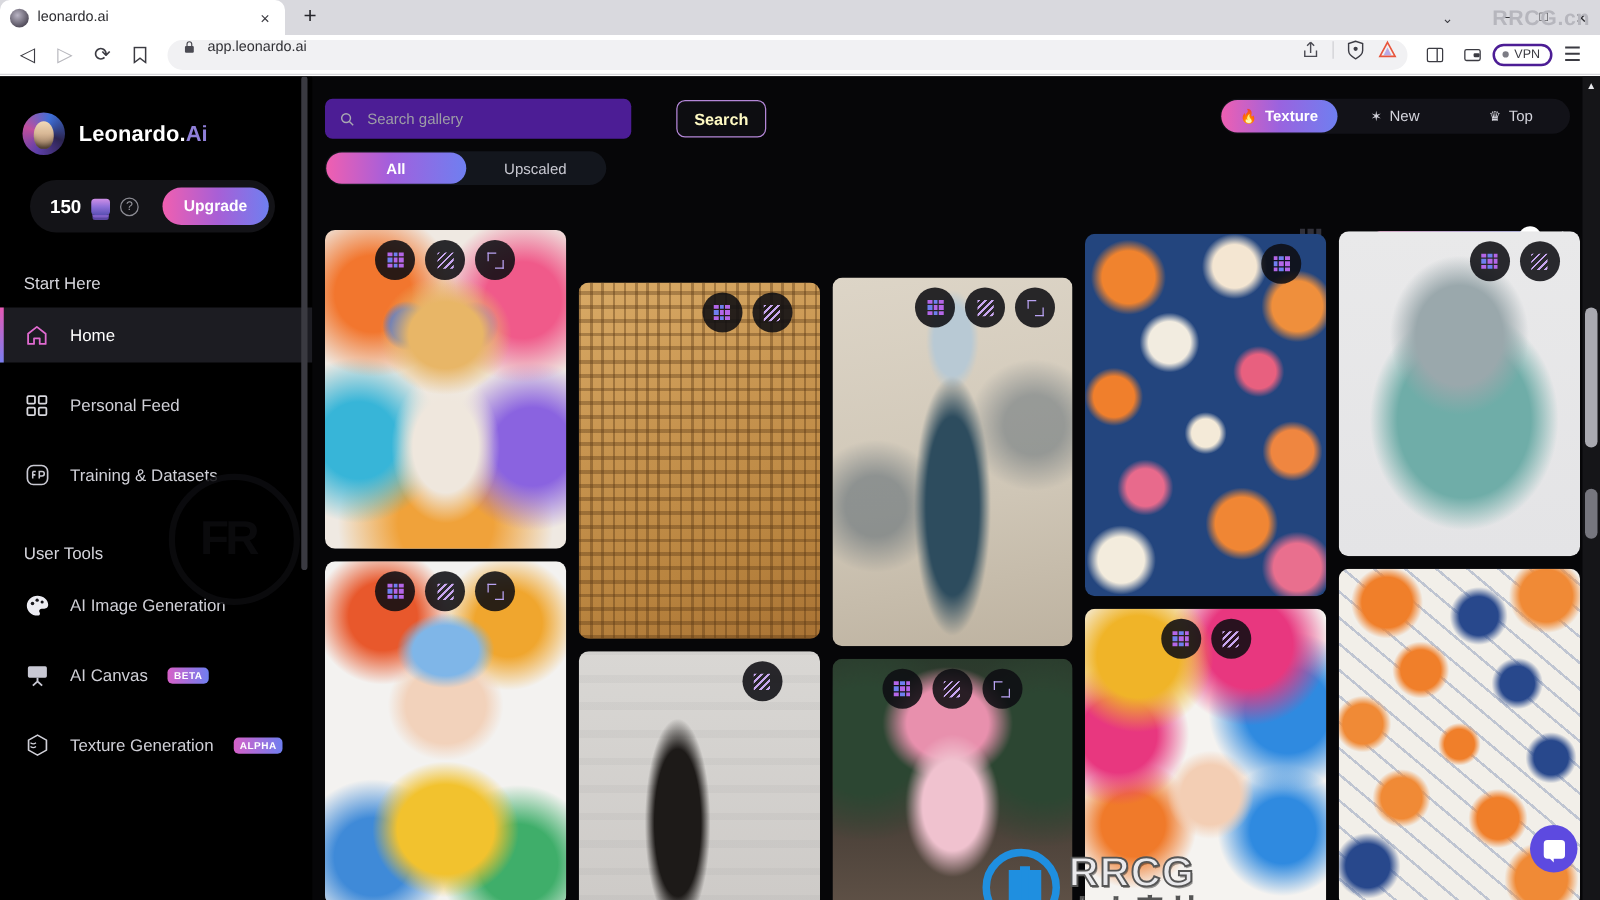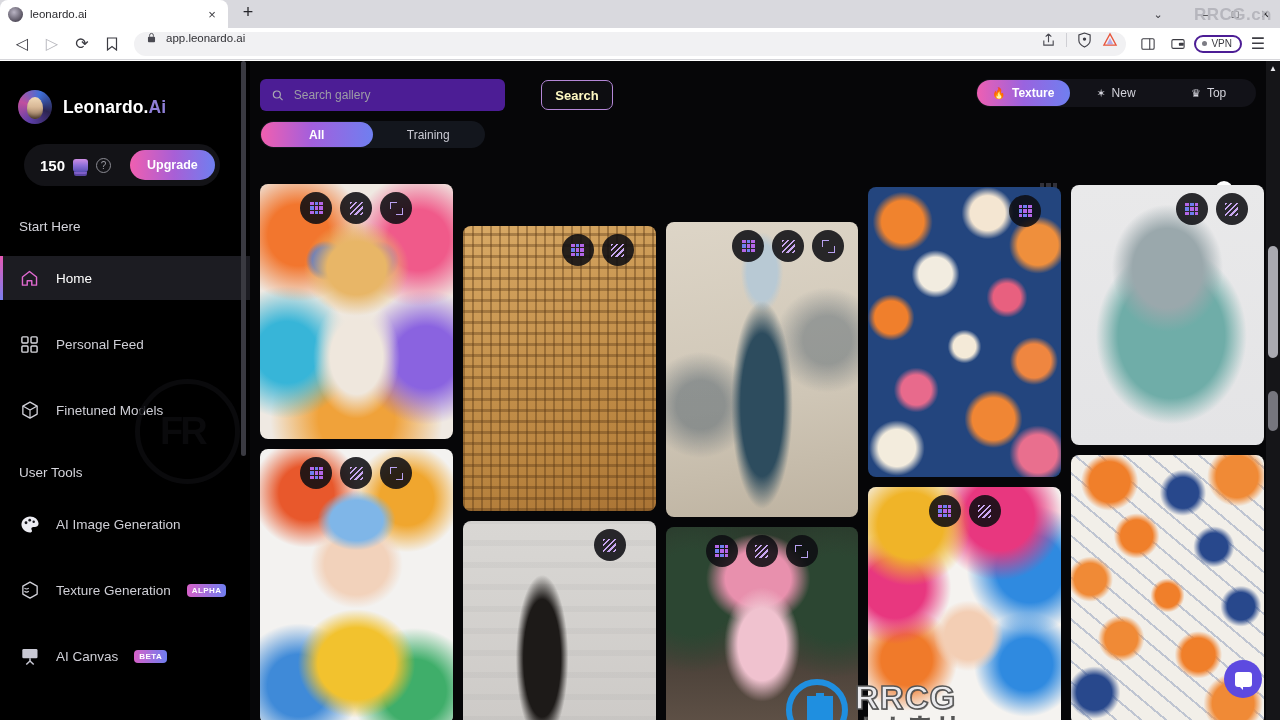--- a/index.html
+++ b/index.html
@@ -126,21 +126,21 @@
     font-size: 12.5px; font-weight: 700; color: #ffffff;
     background: linear-gradient(90deg, #f05fb0 0%, #a85fd6 52%, #6f7ff0 100%);
   }
 
   .sec-title {
     font-size: 13.5px; color: #d5d5dc; font-weight: 400;
     padding: 0 0 0 19px; margin-top: 33px;
   }
   .nav-item {
     height: 44px; display: flex; align-items: center; gap: 16px;
-    padding-left: 19px; color: #cfcfd6; font-size: 13.5px; margin-top: 22px;
+    padding-left: 19px; color: #cfcfd6; font-size: 13.5px; margin-top: 12px;
     position: relative;
   }
   .nav-item.active { background: #1c1c22; color: #ffffff; }
   .nav-item.active::before {
     content: ""; position: absolute; left: 0; top: 0; width: 3px; height: 100%;
     background: linear-gradient(180deg,#e659b4,#7a7ef0);
   }
   .nav-icon {
     width: 21px; height: 21px; flex: 0 0 auto; display: flex;
     align-items: center; justify-content: center;
@@ -547,65 +547,65 @@
           <svg width="19" height="19" viewBox="0 0 20 20">
             <rect x="2" y="2" width="6.4" height="6.4" rx="1" fill="none" stroke="#d8d8de" stroke-width="1.5"></rect>
             <rect x="11.6" y="2" width="6.4" height="6.4" rx="1" fill="none" stroke="#d8d8de" stroke-width="1.5"></rect>
             <rect x="2" y="11.6" width="6.4" height="6.4" rx="1" fill="none" stroke="#d8d8de" stroke-width="1.5"></rect>
             <rect x="11.6" y="11.6" width="6.4" height="6.4" rx="1" fill="none" stroke="#d8d8de" stroke-width="1.5"></rect>
           </svg>
         </span>
         <span class="nav-label">Personal Feed</span>
       </div>
 
-
       <div class="nav-item">
         <span class="nav-icon">
           <svg width="20" height="20" viewBox="0 0 21 21">
-            <path d="M10.5 2.2 18 6.4v8.4l-7.5 4.2L3 14.8V6.4l7.5-4.2z" fill="none" stroke="#d0d0d8" stroke-width="1.4" stroke-linejoin="round"></path>
-            <path d="M3 6.4 10.5 10.6 18 6.4M10.5 10.6V19" fill="none" stroke="#d0d0d8" stroke-width="1.2"></path>
+            <rect x="2" y="2.5" width="17" height="16" rx="5" fill="none" stroke="#c9c9d2" stroke-width="1.4"></rect>
+            <path d="M6.5 7.5v6M6.5 7.5h2.6M6.5 10.4h2.2M12 13.5v-6h2.3a1.9 1.9 0 1 1 0 3.8H12" fill="none" stroke="#c9c9d2" stroke-width="1.3"></path>
           </svg>
         </span>
-        <span class="nav-label">Finetuned Models</span>
-      </div>
+        <span class="nav-label">Training &amp; Datasets</span>
+      </div>
+
 
       <div class="sec-title">User Tools</div>
 
       <div class="nav-item">
         <span class="nav-icon">
           <svg width="20" height="19" viewBox="0 0 21 20">
             <path d="M10.5 1.6c5 0 9 3.4 9 7.6 0 2.6-2.3 3.4-3.8 3.4h-1.6c-1.3 0-2.2.9-2.2 2 0 .9.7 1.3.7 2.2 0 1-.9 1.6-2.1 1.6-5 0-9-4-9-8.4s4-8.4 9-8.4z" fill="#ececf2"></path>
             <circle cx="6.3" cy="8.2" r="1.5" fill="#17171c"></circle>
             <circle cx="10.2" cy="5.4" r="1.4" fill="#17171c"></circle>
             <circle cx="14.4" cy="7" r="1.3" fill="#17171c"></circle>
           </svg>
         </span>
         <span class="nav-label">AI Image Generation</span>
       </div>
 
       <div class="nav-item">
         <span class="nav-icon">
+          <svg width="20" height="19" viewBox="0 0 21 20">
+            <rect x="2.4" y="2.2" width="16" height="9.6" rx="1.4" fill="#c9c9d4"></rect>
+            <path d="M10.5 11.8v3M10.5 14.8 6.6 18.4M10.5 14.8l3.9 3.6" stroke="#c9c9d4" stroke-width="1.6" fill="none"></path>
+          </svg>
+        </span>
+        <span class="nav-label">AI Canvas</span>
+        <span class="badge">BETA</span>
+      </div>
+
+      <div class="nav-item">
+        <span class="nav-icon">
           <svg width="20" height="20" viewBox="0 0 21 21">
             <path d="M10.5 2.2 18 6.4v8.4l-7.5 4.2L3 14.8V6.4l7.5-4.2z" fill="none" stroke="#d0d0d8" stroke-width="1.4" stroke-linejoin="round"></path>
             <path d="M4.6 8.6c1.6 1.2 3.2 1.2 4.6 0M4.6 11.8c1.6 1.2 3.2 1.2 4.6 0" fill="none" stroke="#d0d0d8" stroke-width="1.1"></path>
           </svg>
         </span>
         <span class="nav-label">Texture Generation</span>
         <span class="badge">ALPHA</span>
-      </div>
-
-      <div class="nav-item">
-        <span class="nav-icon">
-          <svg width="20" height="19" viewBox="0 0 21 20">
-            <rect x="2.4" y="2.2" width="16" height="9.6" rx="1.4" fill="#c9c9d4"></rect>
-            <path d="M10.5 11.8v3M10.5 14.8 6.6 18.4M10.5 14.8l3.9 3.6" stroke="#c9c9d4" stroke-width="1.6" fill="none"></path>
-          </svg>
-        </span>
-        <span class="nav-label">AI Canvas</span>
-        <span class="badge">BETA</span>
       </div>
 
       <div class="sb-watermark"></div>
       <div class="sb-scroll">
         <div class="sb-thumb"></div>
       </div>
     </div>
 
     <div class="main">
 
@@ -616,21 +616,21 @@
               <circle cx="5.8" cy="5.8" r="4.2" fill="none" stroke="#a8a8b2" stroke-width="1.4"></circle>
               <line x1="9" y1="9" x2="12.6" y2="12.6" stroke="#a8a8b2" stroke-width="1.4"></line>
             </svg>
             <input value="" placeholder="Search gallery" style="">
           </div>
           <div class="search-btn">Search</div>
         </div>
 
         <div class="filter-pills">
           <div class="pill active">All</div>
-          <div class="pill">Training</div>
+          <div class="pill">Upscaled</div>
         </div>
 
         <div class="sorttabs">
           <div class="sorttab active">
             <span class="ico">🔥</span>
             <span>Texture</span>
           </div>
           <div class="sorttab">
             <span class="ico">✶</span>
             <span>New</span>

